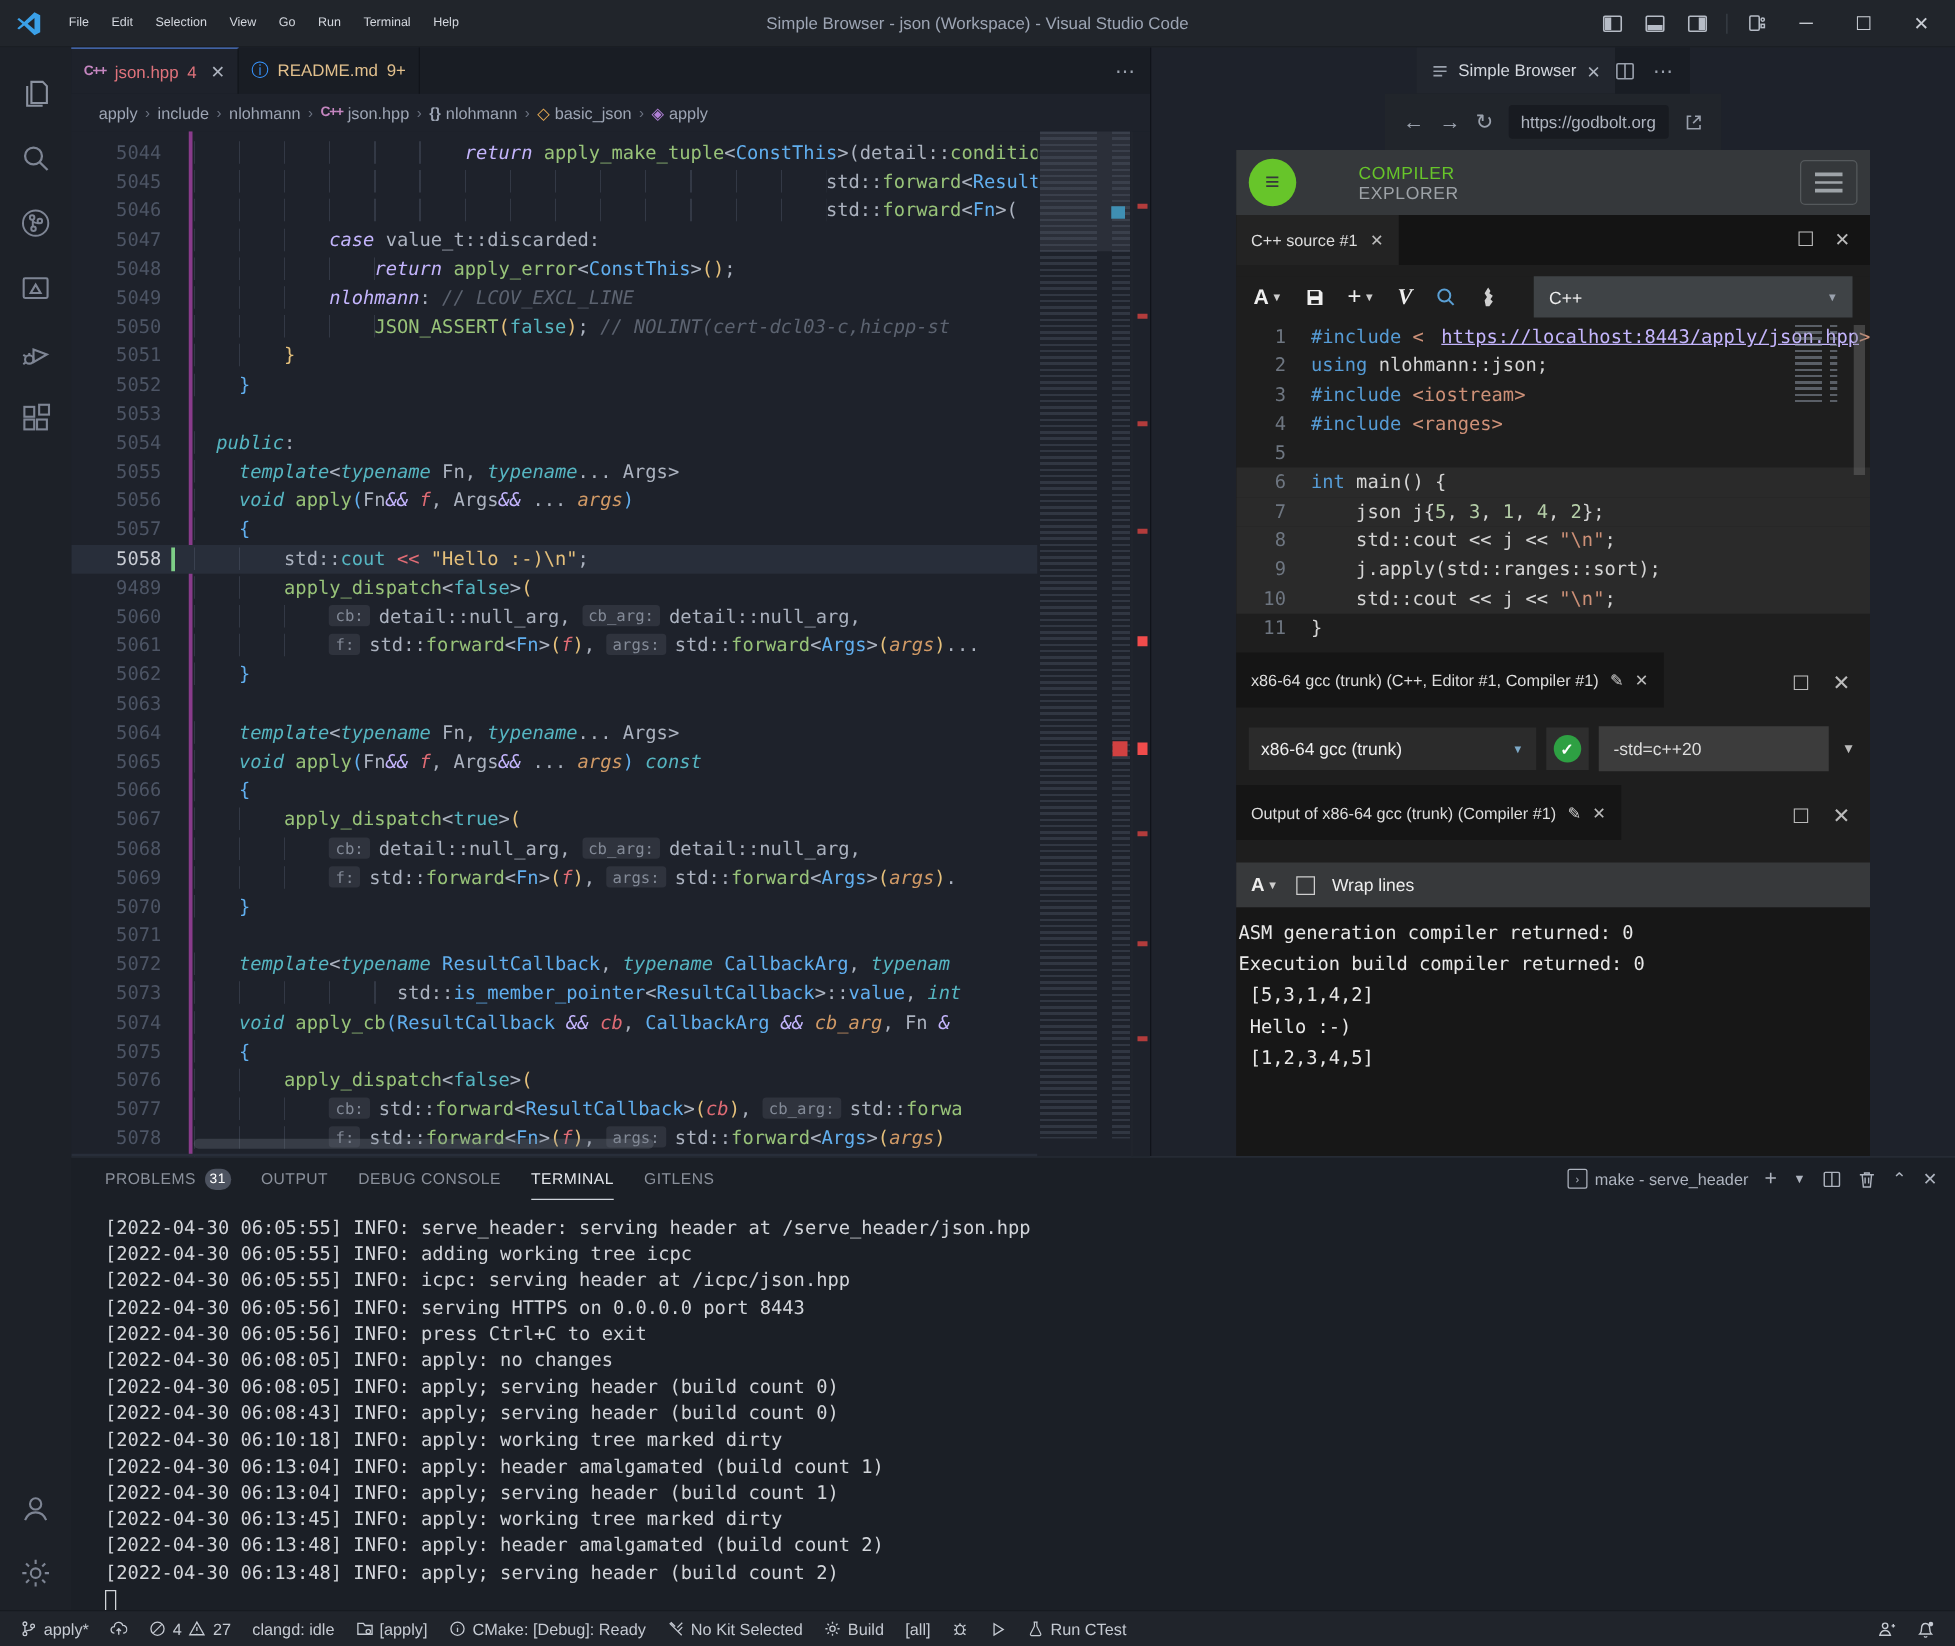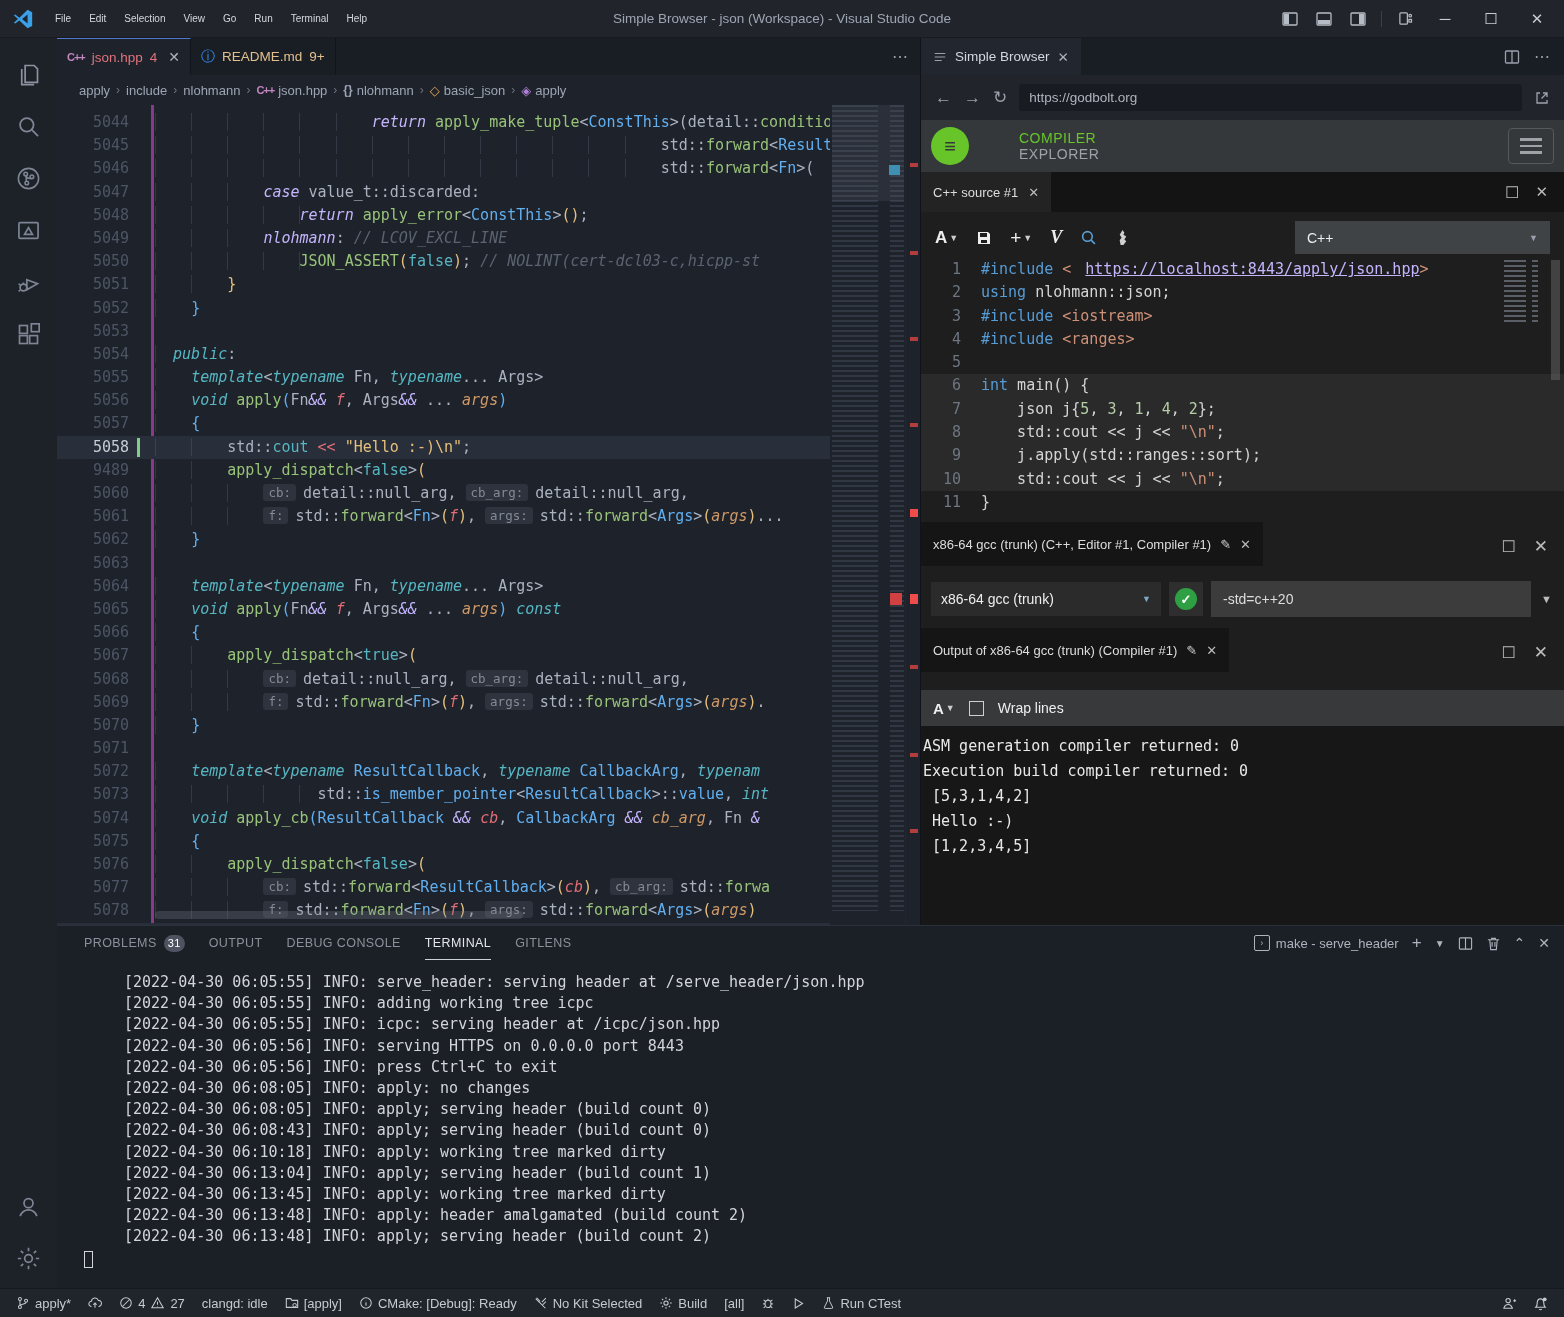--- a/index.html
+++ b/index.html
@@ -76,21 +76,21 @@
     background:repeating-linear-gradient(180deg, rgba(95,104,122,.38) 0 2px, transparent 2px 5px);
     -webkit-mask-image:repeating-linear-gradient(90deg,#000 0 46px, transparent 46px 58px); opacity:.8; }
   .minimap-slider { position:absolute; top:0; right:16px; width:72px; height:96px; background:rgba(140,150,165,.12); }
   .mm-mark-blue { position:absolute; right:20px; top:60px; width:11px; height:10px; background:#3f8fb3; }
   .mm-mark-red { position:absolute; right:18px; top:488px; width:12px; height:12px; background:#d14141; }
   .ruler { position:absolute; top:0; bottom:0; right:0; width:15px; background:#1e222b; border-left:1px solid #22262f; }
   .ruler i { position:absolute; right:2px; width:8px; height:4px; background:#b33c3c; display:block; }
   .hscroll { position:absolute; left:98px; bottom:6px; width:368px; height:8px; border-radius:4px; background:rgba(121,129,141,.28); }
 
   
-  .browserpane { width:644px; display:flex; flex-direction:column; border-left:1px solid #10131a; background:#1e222b; }
+  .browserpane { width:644px; display:flex; flex-direction:column; border-left:1px solid #10131a; background:#1e222b;align-items:center; }
   .panetabs { height:37px; background:#191d24; display:flex; align-items:stretch; }
   .panetab { display:flex; align-items:center; gap:8px; padding:0 12px; font-size:13.5px; color:#d3d7de; background:#22262e; }
   .panetab .close { color:#aeb4bf; }
   .pt-actions { margin-left:auto; display:flex; align-items:center; gap:14px; padding-right:14px; color:#9aa1ad; }
   .bnav { height:45px; display:flex; align-items:center; gap:12px; padding:0 14px; background:#21252b; }
   .bnav .nic { color:#9aa1ad; font-size:17px; }
   .urlbox { flex:1; height:27px; background:#181b21; border-radius:3px; display:flex; align-items:center; padding:0 10px; font-size:13.5px; color:#aeb4bf; }
 
   .ce { flex:1; display:flex; flex-direction:column; background:#1e1e1e; min-height:0; }
   .cehead { height:52px; background:#35383b; display:flex; align-items:center; padding:0 10px; gap:10px; }
@@ -146,21 +146,21 @@
   .panel { height:363px; background:#1b1f26; border-top:1px solid #2b313a; display:flex; flex-direction:column; }
   .paneltabs { height:34px; display:flex; align-items:center; padding-left:27px; gap:24px; }
   .ptab { font-size:12.5px; letter-spacing:.4px; color:#8b919c; display:flex; align-items:center; gap:7px; height:100%; }
   .ptab.active { color:#e3e6eb; border-bottom:1px solid #cdd2da; }
   .pbadge { background:#4d5360; color:#fff; border-radius:9px; min-width:19px; height:17px; display:flex; align-items:center; justify-content:center; font-size:11px; padding:0 4px; }
   .panel-right { margin-left:auto; display:flex; align-items:center; gap:13px; padding-right:14px; color:#aeb4bf; font-size:13px; }
   .termbadge { display:flex; align-items:center; gap:6px; }
   .termbox { width:16px; height:16px; border:1px solid #aeb4bf; border-radius:2px; display:flex; align-items:center; justify-content:center; font-size:9px; }
   .p-ic { color:#aeb4bf; font-size:14px; }
   .termcontent { flex:1; padding:12px 0 0 27px; overflow:hidden; }
-  .termcontent .pl { font-family:"DejaVu Sans Mono",monospace; font-size:15px; line-height:21.2px; color:#d2d5da; white-space:pre;margin-left:40px; }
+  .termcontent .pl { font-family:"DejaVu Sans Mono",monospace; font-size:15px; line-height:21.2px; color:#d2d5da; white-space:pre; }
   .cursorblock { width:9px; height:17px; border:1px solid #d2d5da; margin-top:3px; }
 
   
   .statusbar { position:absolute; left:0; right:0; bottom:0; height:29px; background:#20242b; border-top:1px solid #161a20; display:flex; align-items:center; padding:0 10px; font-size:13px; color:#c5cad2; gap:5px; }
   .st-item { display:flex; align-items:center; gap:5px; padding:0 6px; height:100%; }
   .st-right { margin-left:auto; display:flex; align-items:center; gap:4px; }
 </style>
 </head>
 <body>
 
@@ -573,20 +573,21 @@
       <div class="termcontent">
       <div class="pl">[2022-04-30 06:05:55] INFO: serve_header: serving header at /serve_header/json.hpp</div>
           <div class="pl">[2022-04-30 06:05:55] INFO: adding working tree icpc</div>
           <div class="pl">[2022-04-30 06:05:55] INFO: icpc: serving header at /icpc/json.hpp</div>
           <div class="pl">[2022-04-30 06:05:56] INFO: serving HTTPS on 0.0.0.0 port 8443</div>
           <div class="pl">[2022-04-30 06:05:56] INFO: press Ctrl+C to exit</div>
           <div class="pl">[2022-04-30 06:08:05] INFO: apply: no changes</div>
           <div class="pl">[2022-04-30 06:08:05] INFO: apply; serving header (build count 0)</div>
           <div class="pl">[2022-04-30 06:08:43] INFO: apply; serving header (build count 0)</div>
           <div class="pl">[2022-04-30 06:10:18] INFO: apply: working tree marked dirty</div>
+          <div class="pl">[2022-04-30 06:13:04] INFO: apply: header amalgamated (build count 1)</div>
           <div class="pl">[2022-04-30 06:13:04] INFO: apply; serving header (build count 1)</div>
           <div class="pl">[2022-04-30 06:13:45] INFO: apply: working tree marked dirty</div>
           <div class="pl">[2022-04-30 06:13:48] INFO: apply: header amalgamated (build count 2)</div>
           <div class="pl">[2022-04-30 06:13:48] INFO: apply; serving header (build count 2)</div>
           <div class="cursorblock"></div>
         </div>
     </div>
   </div>
 </div>
 

